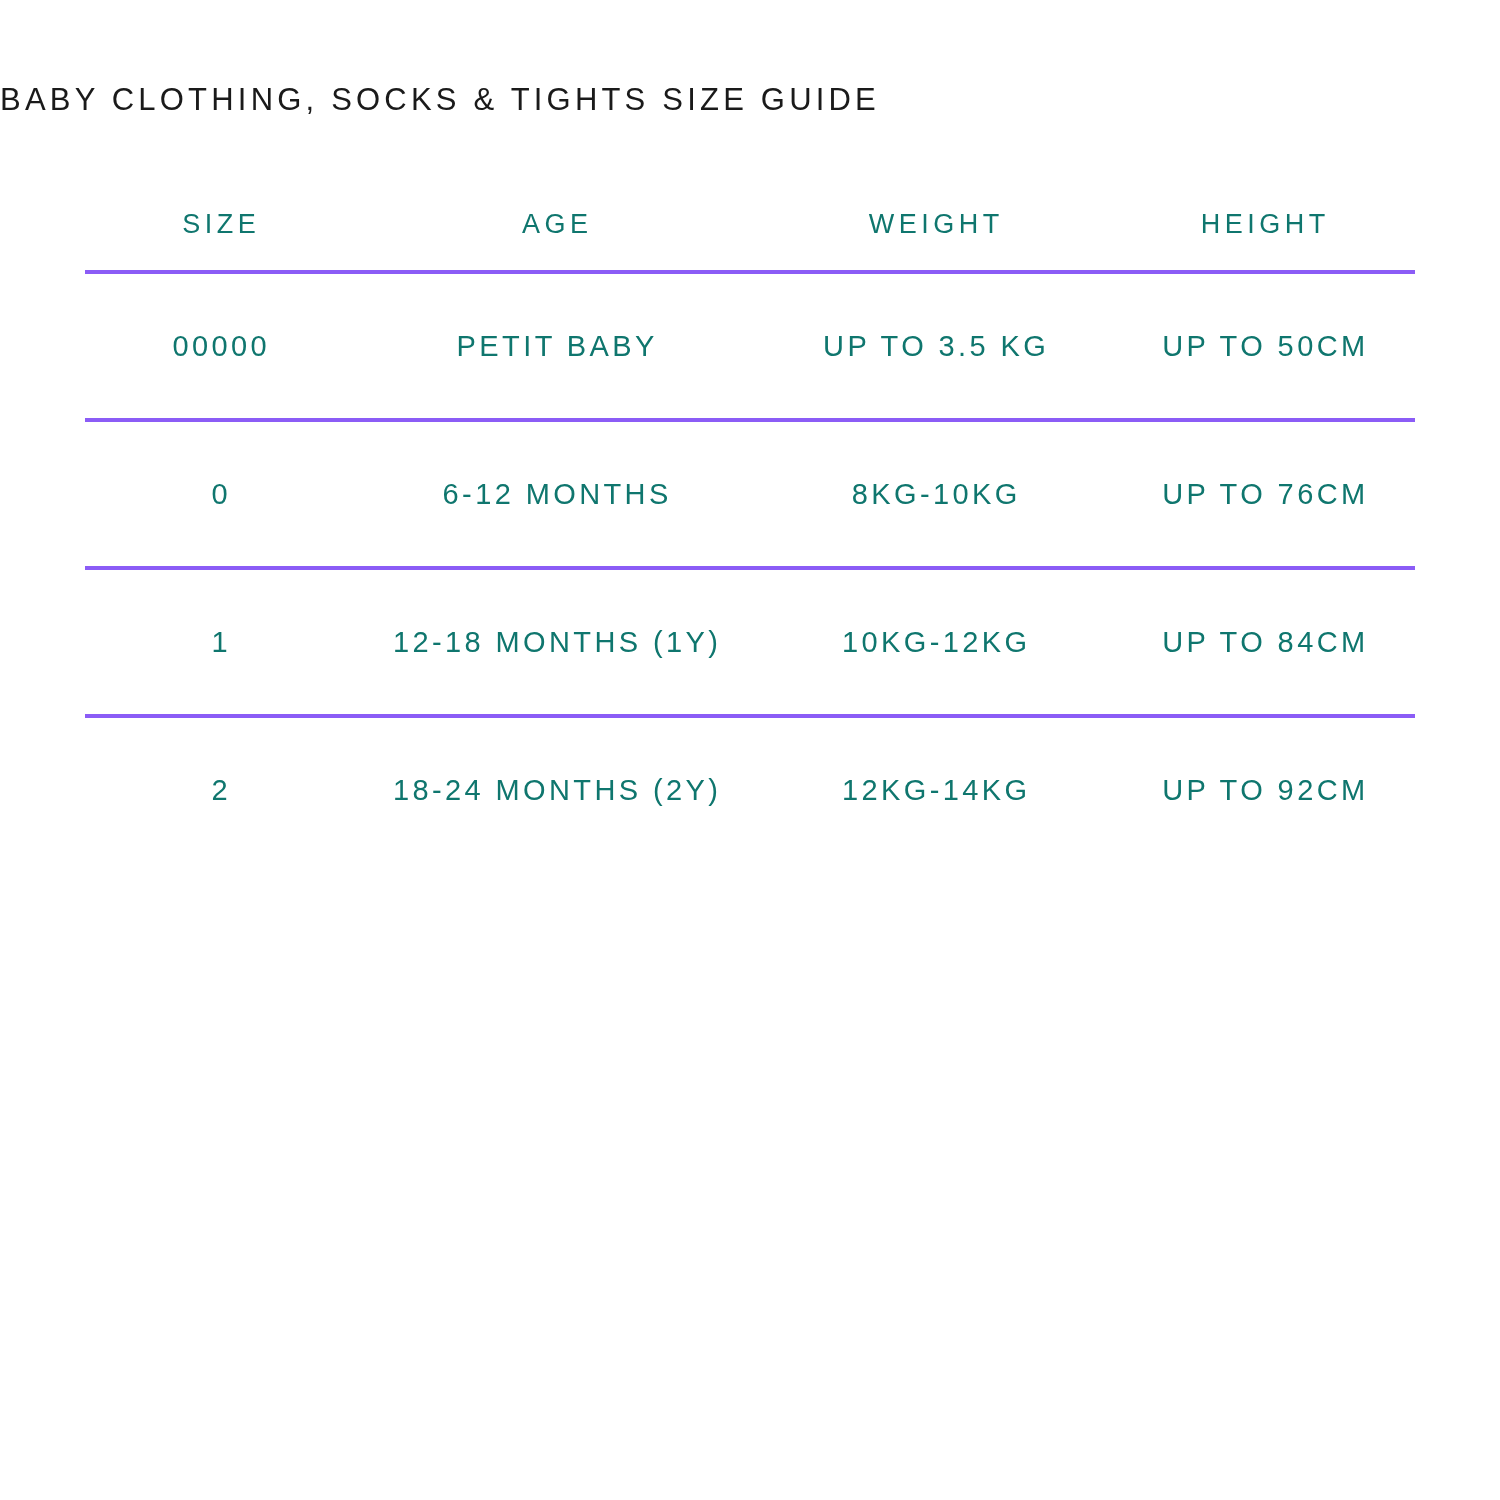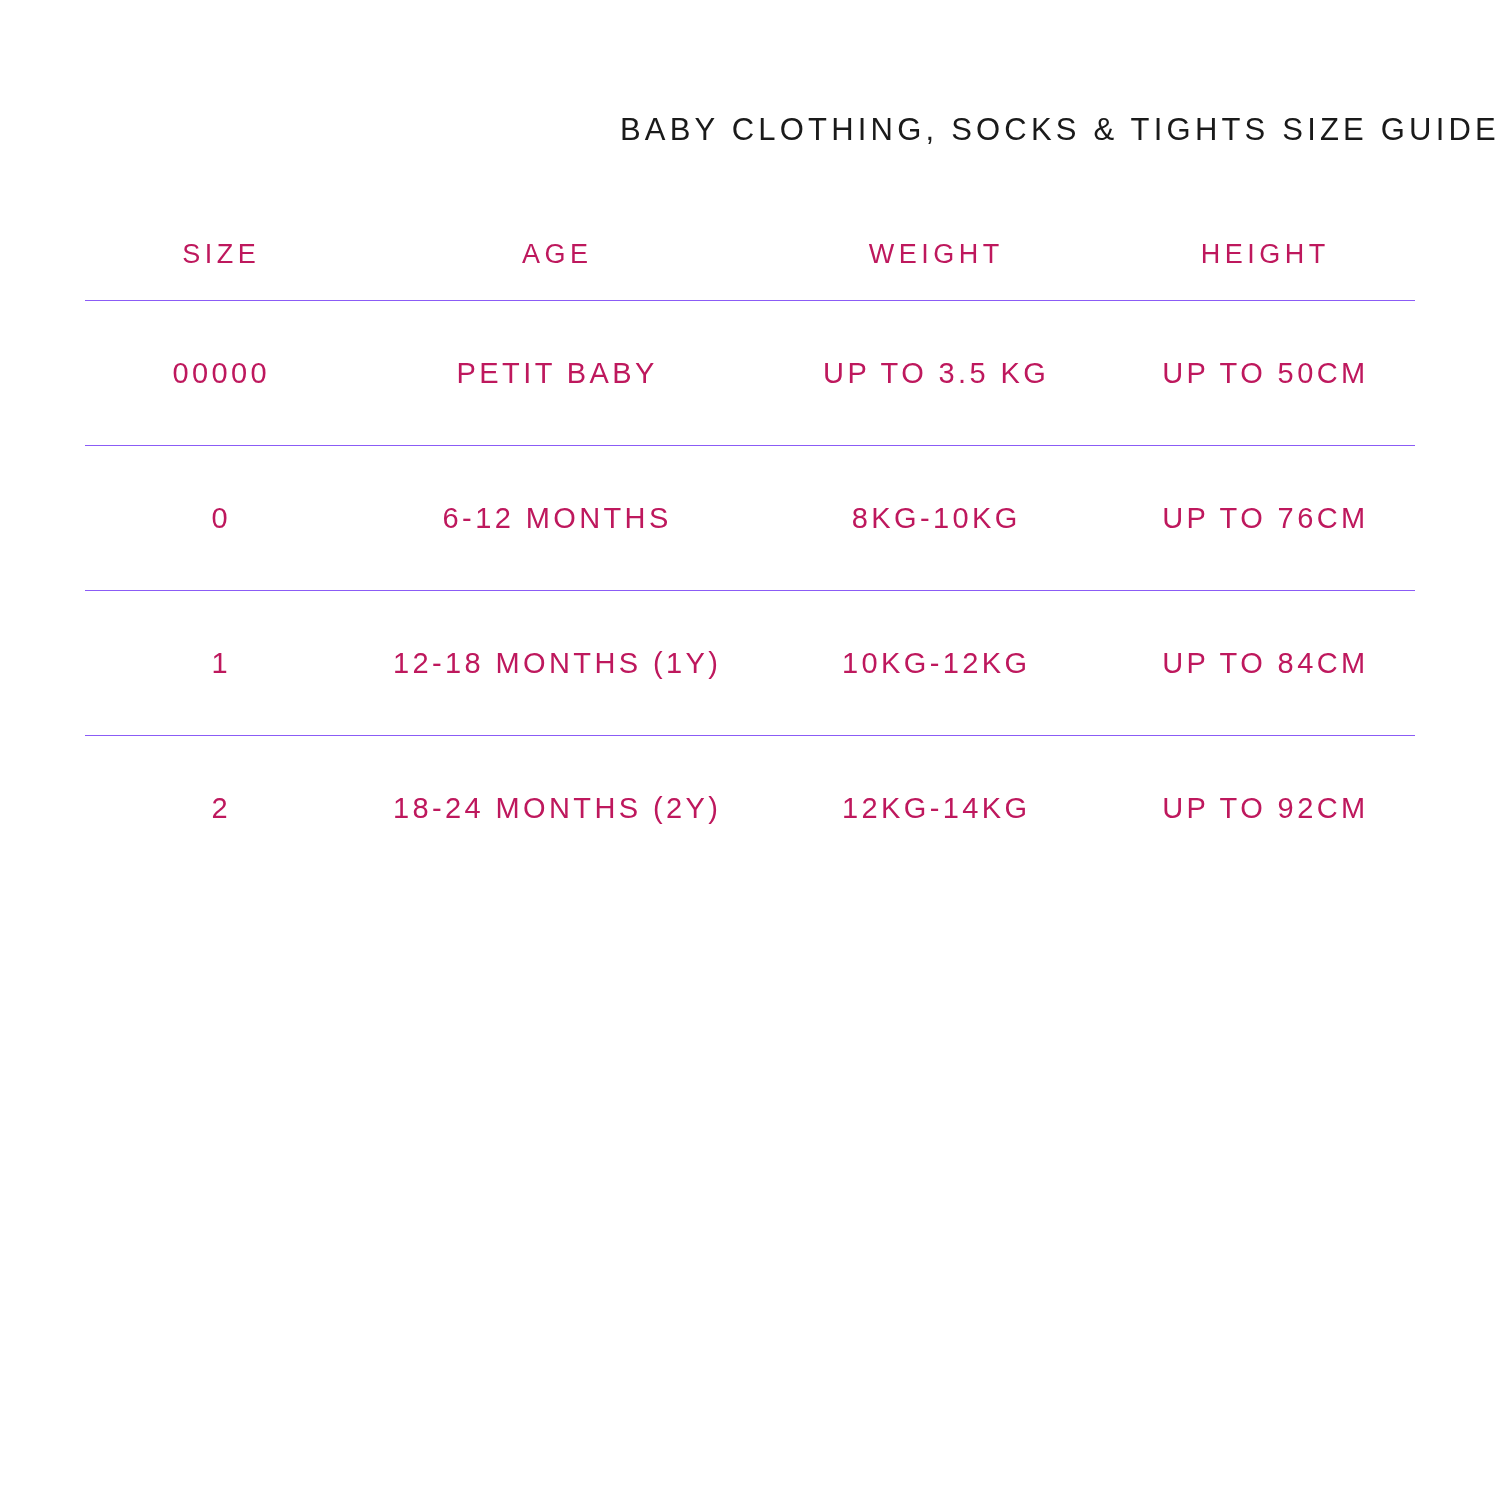--- a/index.html
+++ b/index.html
@@ -15,55 +15,55 @@
     overflow: hidden;
   }
   .page {
     width: 1500px;
     height: 1500px;
     box-sizing: border-box;
     padding: 0;
     position: relative;
   }
   .title {
-    text-align: right;
+    text-align: left;
     font-size: 31px;
     letter-spacing: 4.2px;
     font-weight: 400;
     color: #1a1a1a;
     margin: 0;
-    padding-top: 112px;
+    padding-top: 82px;
     text-transform: uppercase;
     white-space: nowrap;
   }
   .table-wrap {
     margin: 0 auto;
     width: 1330px;
     padding-top: 60px;
   }
   table {
     width: 100%;
     border-collapse: collapse;
     table-layout: fixed;
   }
   th, td {
     text-align: center;
     font-weight: 400;
-    color: #be185d;
+    color: #0f766e;
     padding: 0;
   }
   thead th {
     font-size: 27px;
     letter-spacing: 4.5px;
     height: 92px;
     vertical-align: middle;
     text-transform: uppercase;
   }
   tbody tr {
-    border-top: 1px solid #8b5cf6;
+    border-top: 4px solid #8b5cf6;
   }
   tbody td {
     font-size: 29px;
     letter-spacing: 3.4px;
     height: 144px;
     vertical-align: middle;
     white-space: nowrap;
     text-transform: uppercase;
   }
   col.c-size   { width: 20.5%; }

